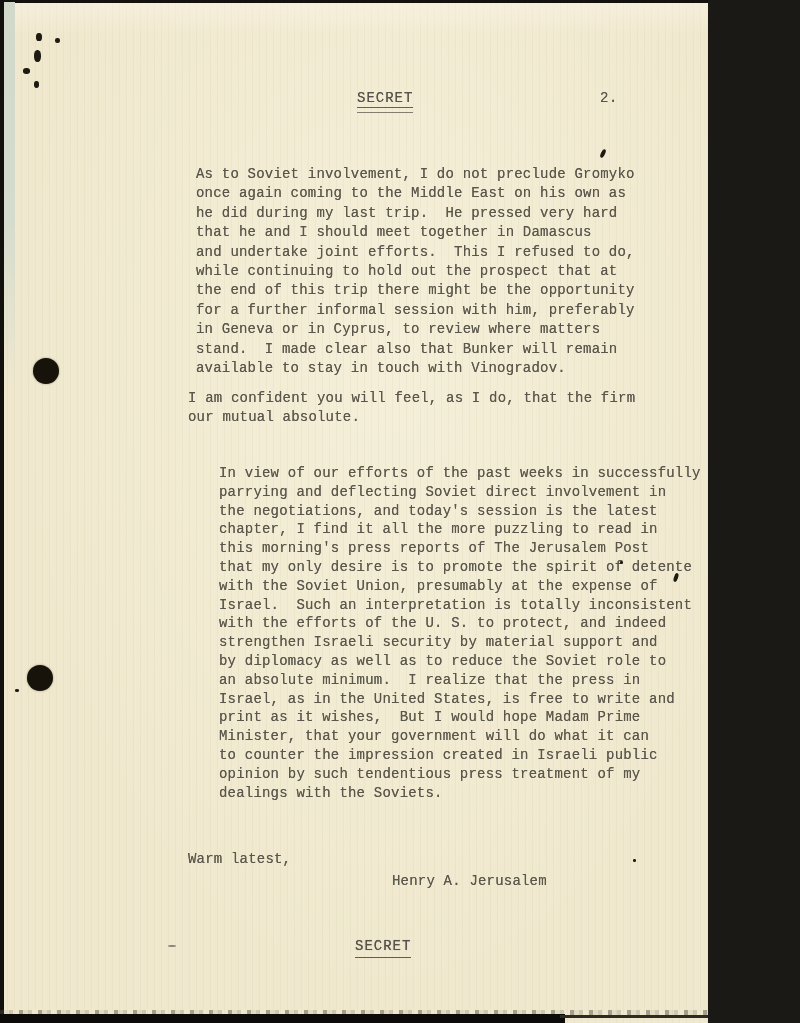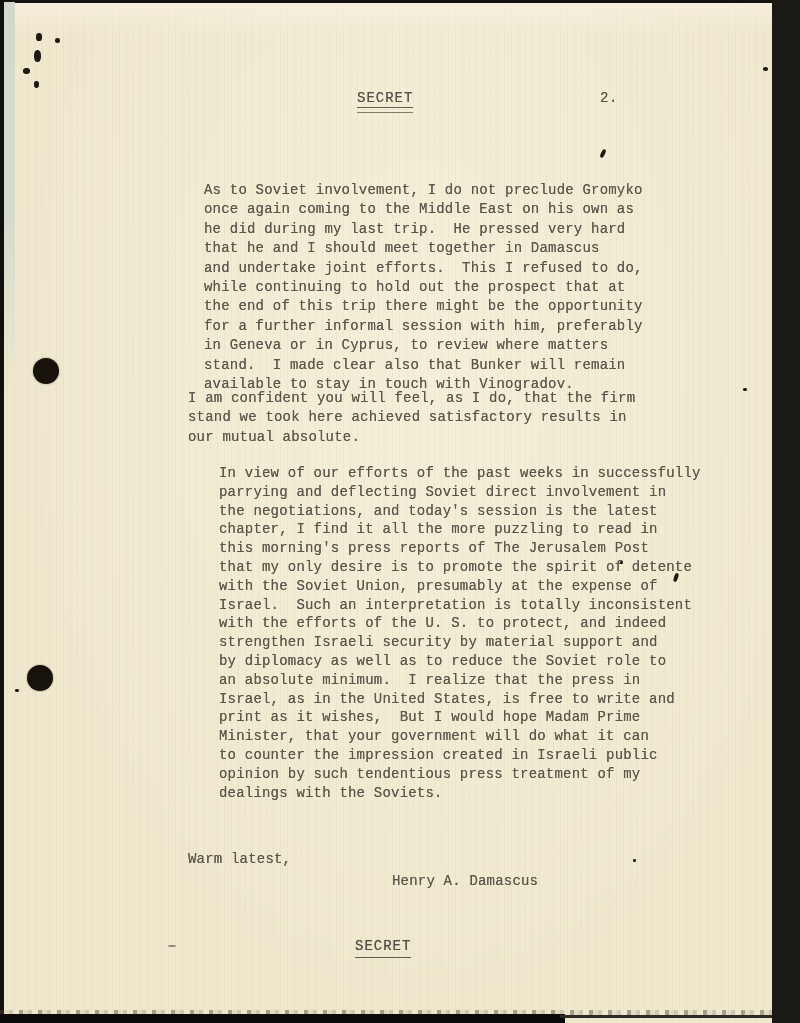--- a/index.html
+++ b/index.html
@@ -1,17 +1,17 @@
 <!DOCTYPE html>
 <html><head>
 <meta charset="utf-8">
 <style>
   html,body { margin:0; padding:0; background:#1a1915; }
   .page {
-    position:relative; width:772px; height:1023px; overflow:hidden;
+    position:relative; width:708px; height:1023px; overflow:hidden;
     background:#efe8cd;
     font-family:"Liberation Mono","DejaVu Sans Mono",monospace;
     color:#5a564b;
   }
   .texture {
     position:absolute; inset:0; pointer-events:none;
     background-image:
       repeating-linear-gradient(90deg, rgba(130,118,84,0.05) 0 1px, rgba(255,255,255,0.03) 1px 3px, transparent 3px 7px),
       radial-gradient(ellipse at 55% 35%, rgba(255,252,238,0.35), transparent 70%);
   }
@@ -41,21 +41,21 @@
   
   .dot { position:absolute; background:#17130a; border-radius:50%; box-shadow:0 0 2px rgba(60,60,40,0.55); }
   .dot1 { left:33px; top:358px; width:26px; height:26px; }
   .dot2 { left:27px; top:665px; width:26px; height:26px; }
   .speck { position:absolute; background:#1d1a12; border-radius:45%; }
 
   
   .para, .line { position:absolute; white-space:pre; font-size:14px; letter-spacing:0.2px;
     text-shadow:0 0 0.6px rgba(90,86,75,0.75); }
   .tline { white-space:pre; }
-  .p1 { left:204px; top:165px; line-height:19.4px;margin-top:16px; }
+  .p1 { left:196px; top:165px; line-height:19.4px; }
   .p2 { left:188px; top:389px; line-height:19.4px; }
   .p3 { left:188px; top:464px; line-height:18.8px;margin-left:31px; }
   .closing     { left:188px; top:816px; }
   .valediction { left:188px; top:851px; }
   .signature   { left:392px; top:873px; }
 
   .secret-top { position:absolute; left:357px; top:90px; font-size:14px; letter-spacing:1px;
     color:#57534a; text-shadow:0 0 0.6px rgba(87,83,74,0.75);
     display:inline-block; border-bottom:1px solid rgba(92,88,76,0.75); padding-bottom:4px; }
   .secret-top .inner { display:inline-block; border-bottom:1px solid rgba(92,88,76,0.95); padding-bottom:1px; }
@@ -70,25 +70,25 @@
 
 <div class="page">
 
   <div class="texture"></div>
   <div class="top-light"></div>
 
   <div class="secret-top"><span class="inner">SECRET</span></div>
   <div class="page-number">2.</div>
 
   <div class="para p1"><div class="tline">As to Soviet involvement, I do not preclude Gromyko</div><div class="tline">once again coming to the Middle East on his own as</div><div class="tline">he did during my last trip.  He pressed very hard</div><div class="tline">that he and I should meet together in Damascus</div><div class="tline">and undertake joint efforts.  This I refused to do,</div><div class="tline">while continuing to hold out the prospect that at</div><div class="tline">the end of this trip there might be the opportunity</div><div class="tline">for a further informal session with him, preferably</div><div class="tline">in Geneva or in Cyprus, to review where matters</div><div class="tline">stand.  I made clear also that Bunker will remain</div><div class="tline">available to stay in touch with Vinogradov.</div></div>
-  <div class="para p2"><div class="tline">I am confident you will feel, as I do, that the firm</div><div class="tline">stand we took here achieved satisfactory results in</div><div class="tline">our mutual absolute.</div></div>
+  <div class="para p2"><div class="tline">I am confident you will feel, as I do, that the firm</div><div class="tline">our mutual absolute.</div></div>
   <div class="para p3"><div class="tline">In view of our efforts of the past weeks in successfully</div><div class="tline">parrying and deflecting Soviet direct involvement in</div><div class="tline">the negotiations, and today's session is the latest</div><div class="tline">chapter, I find it all the more puzzling to read in</div><div class="tline">this morning's press reports of The Jerusalem Post</div><div class="tline">that my only desire is to promote the spirit of detente</div><div class="tline">with the Soviet Union, presumably at the expense of</div><div class="tline">Israel.  Such an interpretation is totally inconsistent</div><div class="tline">with the efforts of the U. S. to protect, and indeed</div><div class="tline">strengthen Israeli security by material support and</div><div class="tline">by diplomacy as well as to reduce the Soviet role to</div><div class="tline">an absolute minimum.  I realize that the press in</div><div class="tline">Israel, as in the United States, is free to write and</div><div class="tline">print as it wishes,  But I would hope Madam Prime</div><div class="tline">Minister, that your government will do what it can</div><div class="tline">to counter the impression created in Israeli public</div><div class="tline">opinion by such tendentious press treatment of my</div><div class="tline">dealings with the Soviets.</div></div>
 
   <div class="line valediction">Warm latest,</div>
-  <div class="line signature">Henry A. Damascus</div>
+  <div class="line signature">Henry A. Jerusalem</div>
 
   <div class="secret-bottom"><span>SECRET</span></div>
 
   <div class="dot dot1"></div>
   <div class="dot dot2"></div>
 
   <div class="speck" style="left:36px;top:33px;width:6px;height:8px;"></div>
   <div class="speck" style="left:55px;top:38px;width:5px;height:5px;"></div>
   <div class="speck" style="left:34px;top:50px;width:7px;height:12px;"></div>
   <div class="speck" style="left:23px;top:68px;width:7px;height:6px;"></div>

